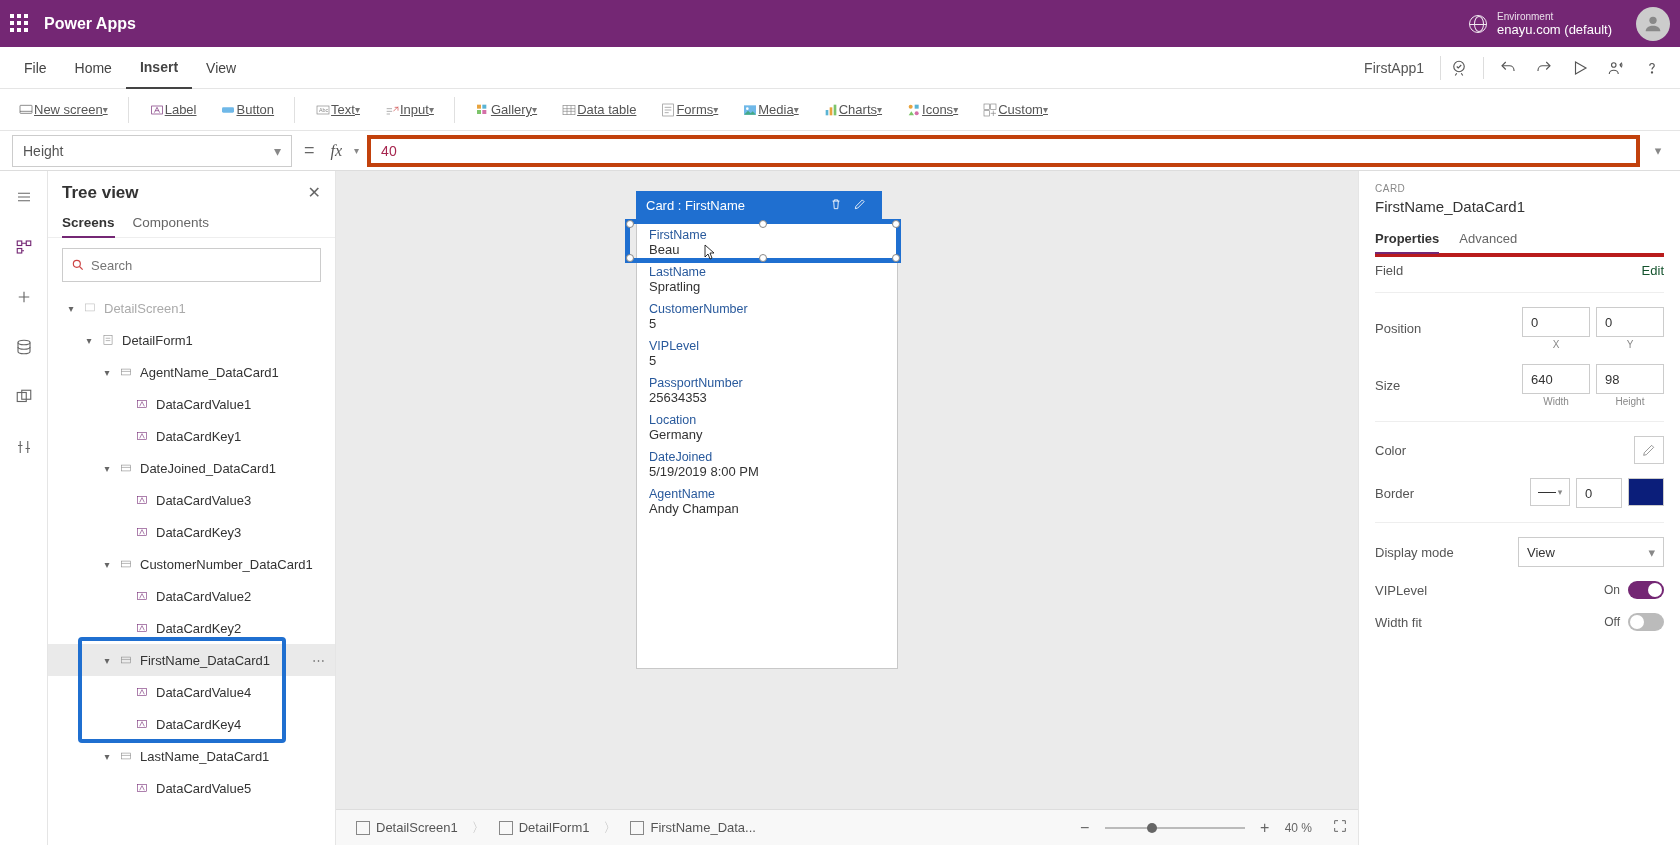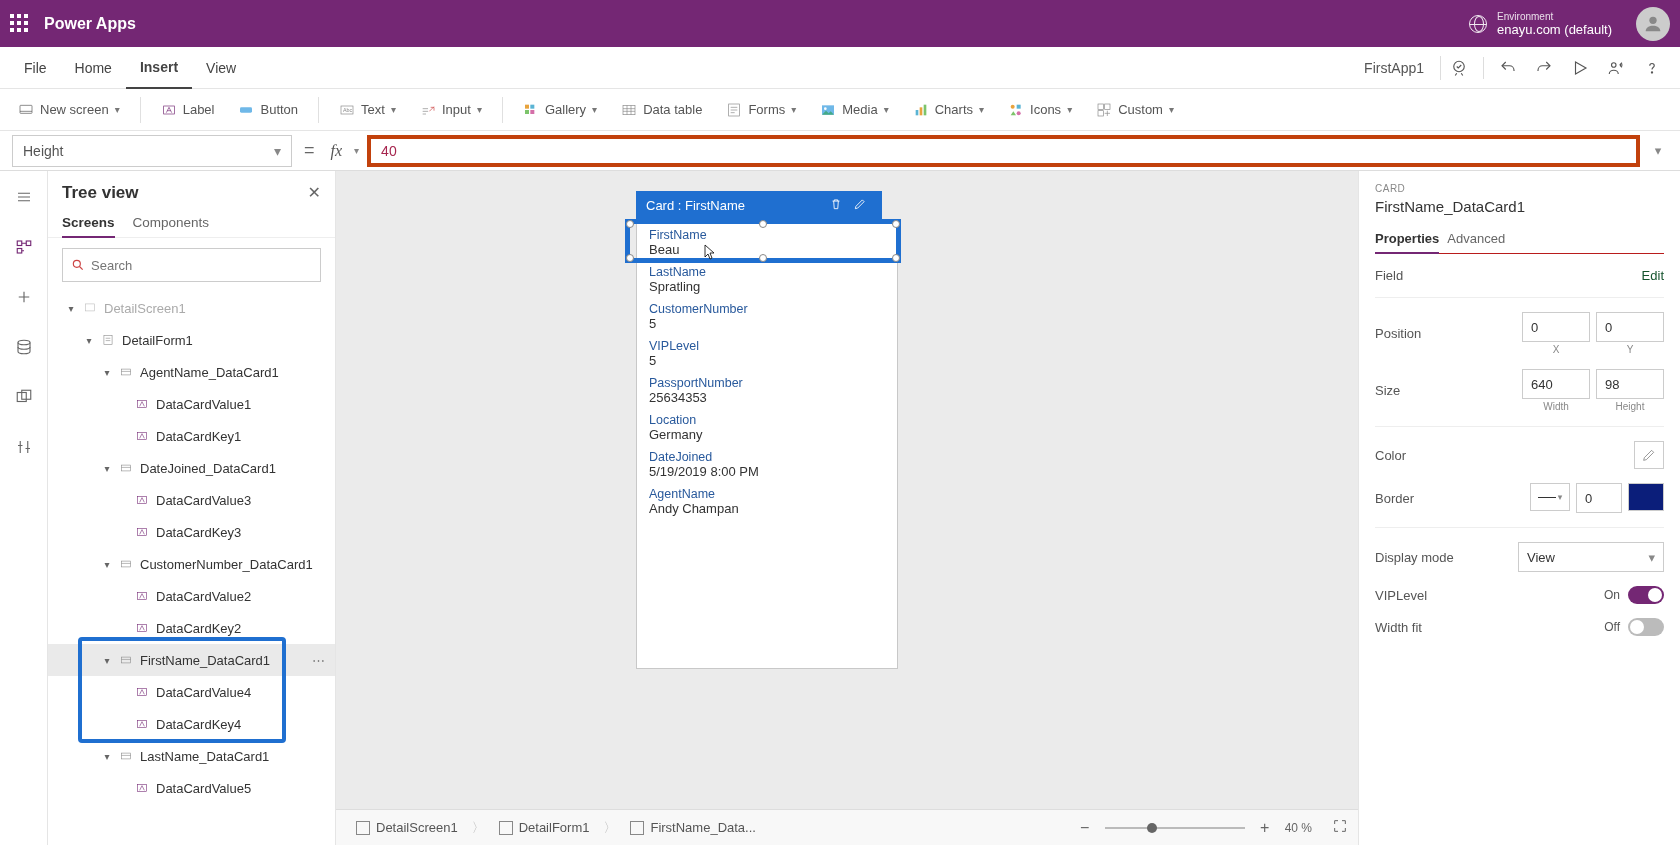--- a/index.html
+++ b/index.html
@@ -24,21 +24,21 @@
 .menubar { background: #fff; height: 42px; display: flex; align-items: center; border-bottom: 1px solid #e5e5e5; padding: 0 10px; }
 .menu-item { padding: 0 14px; height: 100%; display:flex; align-items:center; font-size: 14px; color: #444; cursor:pointer; }
 .menu-item.active { font-weight:600; border-bottom: 2px solid #444; margin-bottom:-1px; }
 .menubar-spacer { flex:1; }
 .appname { font-size: 14px; color:#555; padding: 4px 16px; border-right:1px solid #ddd; }
 .icon-btn { width: 36px; height: 36px; display:flex; align-items:center; justify-content:center; cursor:pointer; color:#555; }
 .icon-btn svg { width:18px; height:18px; stroke:#555; fill:none; stroke-width:1.5; }
 
 
 .ribbon { background:#fff; height: 42px; display:flex; align-items:center; padding: 0 8px; border-bottom:1px solid #e5e5e5; gap:4px; }
-.ribbon-btn { display:flex; align-items:center; gap:6px; padding: 6px 10px; color:#555; font-size:13px; cursor:pointer; border-radius:2px; }
+.ribbon-btn { display:flex; align-items:center; padding: 6px 10px; color:#555; font-size:13px; cursor:pointer; border-radius:2px;text-decoration:underline; }
 .ribbon-btn .ic { width:16px; height:16px; display:flex; align-items:center; justify-content:center; }
 .ribbon-btn .caret { font-size:10px; color:#777; }
 .ribbon-sep { width:1px; height:26px; background:#e0e0e0; margin:0 6px; }
 .ic svg { width:16px; height:16px; }
 
 
 .formulabar { background:#fff; height: 40px; display:flex; align-items:center; border-bottom:1px solid #ddd; padding: 0 12px; gap:8px; }
 .prop-dropdown { border:1px solid #ccc; width: 280px; height:32px; display:flex; align-items:center; padding:0 10px; justify-content:space-between; font-size:14px; color:#555; cursor:pointer; }
 .eq { font-size:18px; color:#666; padding:0 4px; }
 .fx { font-style:italic; font-family:"Times New Roman",serif; font-size:16px; color:#555; padding:0 4px; }
@@ -85,24 +85,24 @@
 .sel-outline .handle { position:absolute; width:8px; height:8px; background:#fff; border:1px solid #888; border-radius:50%; }
 .field { padding: 2px 12px 6px; }
 .field .flabel { color:#28599c; font-size:12.5px; }
 .field .fval { color:#333; font-size:13px; }
 .cursor { position:absolute; width:12px; height:16px; }
 
 
 .proppanel { width: 322px; background:#fff; border-left:1px solid #e5e5e5; padding:12px 16px; overflow:auto; }
 .prop-card-label { font-size:10px; letter-spacing:.5px; color:#888; }
 .prop-card-name { font-size:15px; margin:4px 0 10px; }
-.prop-tabs { display:flex; gap:8px; border-bottom:1px solid #b91c1c; }
+.prop-tabs { display:flex; gap:20px; border-bottom:4px solid #b91c1c; }
 .prop-tab { padding:6px 0; font-size:13px; cursor:pointer; color:#666; }
 .prop-tab.active { font-weight:600; color:#333; border-bottom:2px solid #742774; margin-bottom:-1px; }
-.prop-section { margin-top:14px; display:flex; flex-direction:column; gap:14px; }
+.prop-section { margin-top:6px; display:flex; flex-direction:column; gap:14px; }
 .prop-row { display:flex; align-items:center; justify-content:space-between; font-size:13px; }
 .prop-row .lbl { color:#555; }
 .pair { display:flex; gap:6px; }
 .numbox { width:68px; height:30px; border:1px solid #ccc; padding:0 8px; font-size:13px; display:flex; align-items:center; }
 .sublbl { font-size:10px; color:#888; text-align:center; margin-top:2px; }
 .colorpick { width:30px; height:28px; border:1px solid #ccc; display:flex; align-items:center; justify-content:center; cursor:pointer; }
 .swatch { width:36px; height:28px; background:#0b1e7a; border:1px solid #ccc; }
 .sel-drop { border:1px solid #ccc; height:30px; width:146px; display:flex; align-items:center; justify-content:space-between; padding:0 8px; font-size:13px; cursor:pointer; }
 .borderstyle { width:40px; height:28px; border:1px solid #ccc; display:flex; align-items:center; justify-content:center; gap:2px; cursor:pointer; }
 .toggle { width:36px; height:18px; border-radius:10px; position:relative; cursor:pointer; }

